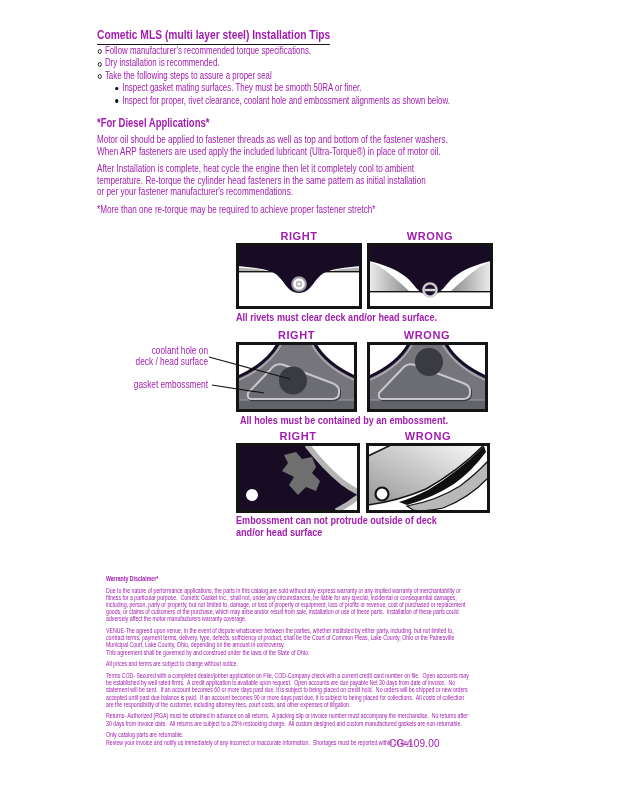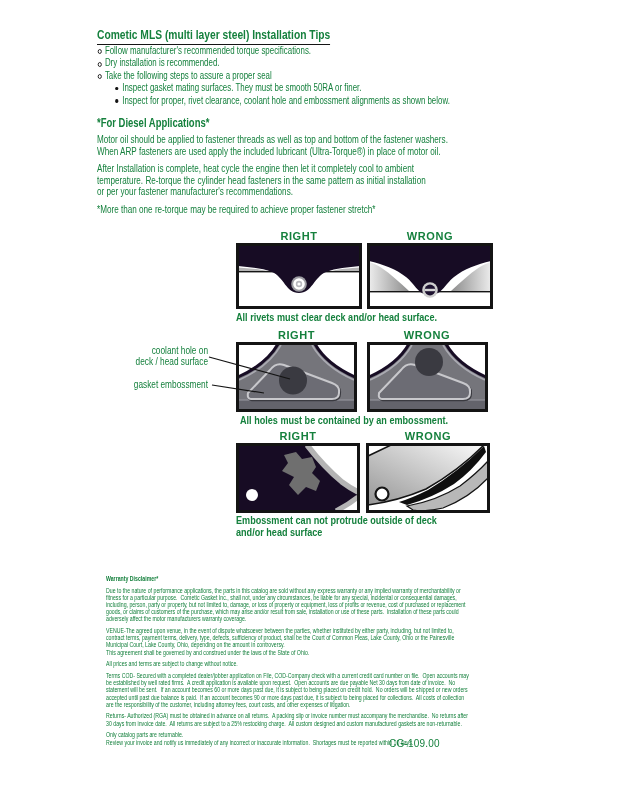--- a/index.html
+++ b/index.html
@@ -1,17 +1,17 @@
 <!DOCTYPE html>
 <html><head>
 <meta charset="utf-8">
 <style>
   html,body{margin:0;padding:0;background:#ffffff;}
   #page{position:relative;width:618px;height:800px;background:#ffffff;
-        font-family:"Liberation Sans", sans-serif;color:#15803d;overflow:hidden;}
+        font-family:"Liberation Sans", sans-serif;color:#a21caf;overflow:hidden;}
   .abs{position:absolute;}
   .cond{transform:scaleX(0.79);transform-origin:0 0;}
   .condr{transform:scaleX(0.79);transform-origin:100% 0;}
   .pre{white-space:pre-wrap;}
 
   
   .title{left:97px;top:27px;font-size:13px;font-weight:bold;width:640px;}
   .title-inner{display:inline-block;border-bottom:1.4px solid #141414;padding-bottom:1.5px;}
 
   

